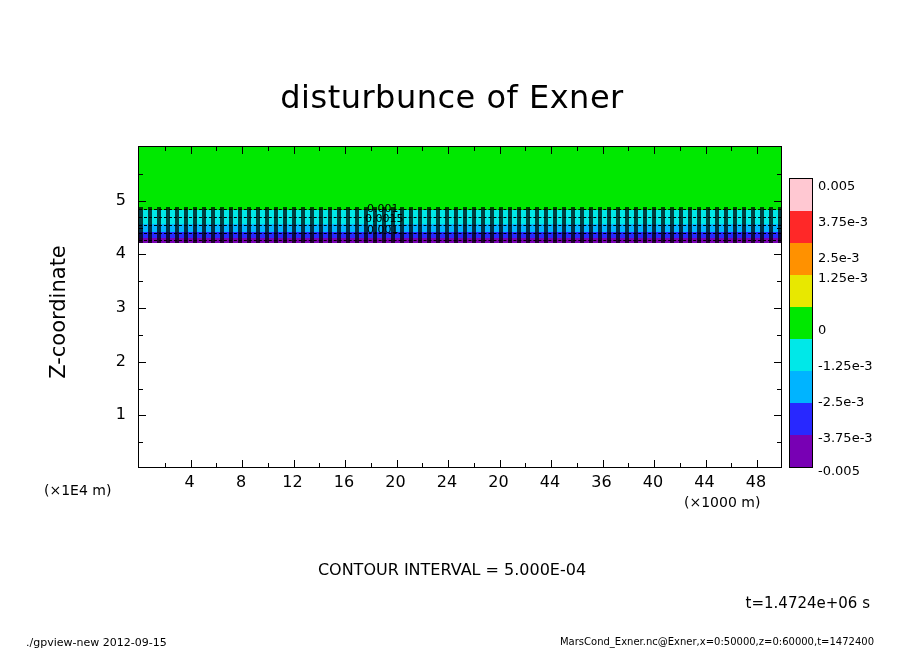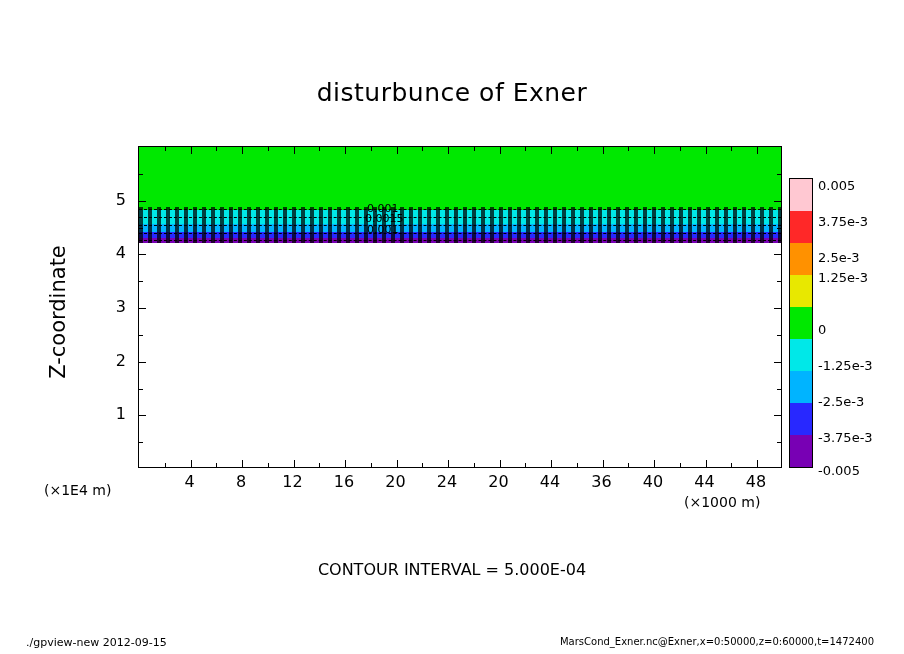--- a/index.html
+++ b/index.html
@@ -21,21 +21,21 @@
     width: 904px;
     height: 654px;
   }
   .abs { position: absolute; }
 
   
   #chart-title {
     left: 0; top: 78px;
     width: 904px;
     text-align: center;
-    font-size: 25px;
+    font-size: 32px;
     letter-spacing: 0.5px;
     color: #000;
   }
 
   
   #plot-frame {
     left: 138px;
     top: 146px;
     width: 644px;
     height: 322px;
@@ -306,16 +306,17 @@
   <div class="cb-label" style="top:222px">3.75e-3</div>
   <div class="cb-label" style="top:258px">2.5e-3</div>
   <div class="cb-label" style="top:278px">1.25e-3</div>
   <div class="cb-label" style="top:330px">0</div>
   <div class="cb-label" style="top:366px">-1.25e-3</div>
   <div class="cb-label" style="top:402px">-2.5e-3</div>
   <div class="cb-label" style="top:438px">-3.75e-3</div>
   <div class="cb-label" style="top:471px">-0.005</div>
 
   <div class="abs" id="contour-interval">CONTOUR INTERVAL = 5.000E-04</div>
+  <div class="abs" id="time-stamp">t=1.4724e+06 s</div>
   <div class="abs" id="footer-left">./gpview-new  2012-09-15</div>
   <div class="abs" id="footer-right">MarsCond_Exner.nc@Exner,x=0:50000,z=0:60000,t=1472400</div>
 
 </div>
 
 </body></html>

